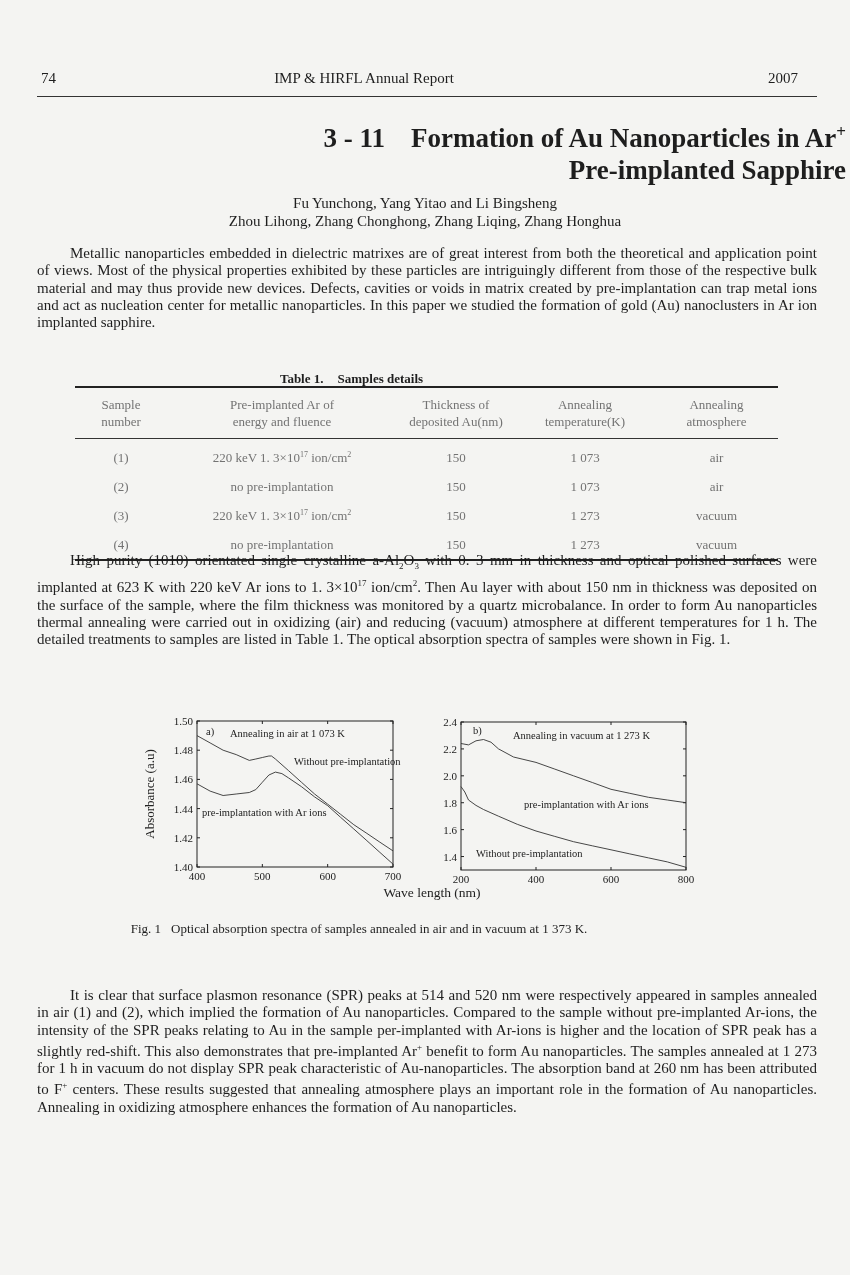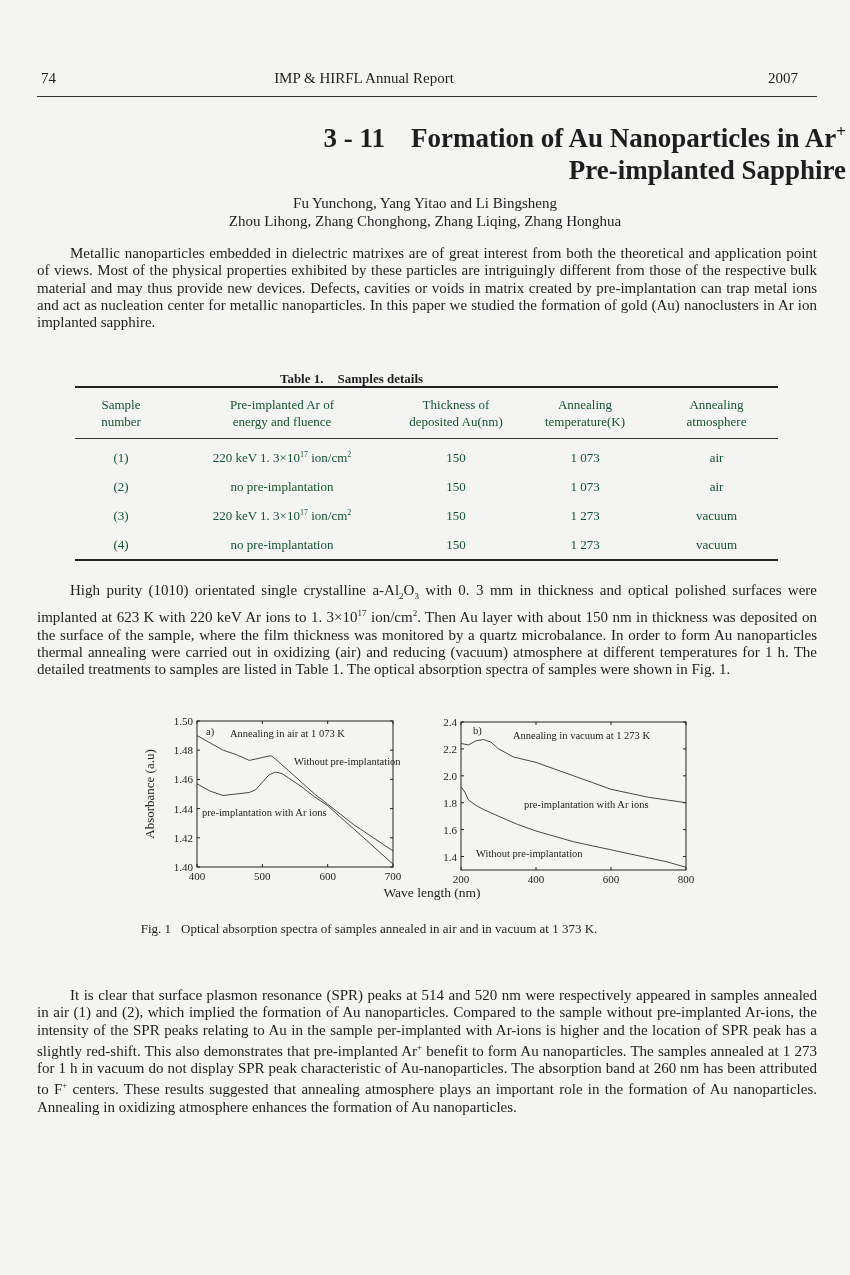--- a/index.html
+++ b/index.html
@@ -16,35 +16,35 @@
   .running-head .yr { position: absolute; right: 52px; top: 0; }
   .head-rule { top: 96px; left: 37px; width: 780px; height: 0; border-top: 1.6px solid #333; }
 
   .title { top: 116px; left: 0; width: 846px; text-align: right; font-weight: bold; font-size: 27px; line-height: 32px; }
   .title .num { margin-right: 26px; }
   .authors { top: 194px; left: 0; width: 850px; text-align: center; font-size: 15px; line-height: 18px; }
 
   .para { left: 37px; width: 780px; font-size: 15px; line-height: 17.3px; text-align: justify; }
   .para p { margin: 0; text-indent: 33px; }
   .p1 { top: 245px; }
-  .p2 { top: 582px; }
+  .p2 { top: 552px; }
   .p3 { top: 987px; }
 
   .table-caption { top: 371px; left: 0; width: 703px; text-align: center; font-size: 13px; font-weight: bold; }
   .table-caption .lbl { margin-right: 14px; }
-  table.samples { position: absolute; top: 386px; left: 75px; width: 703px; border-collapse: collapse; font-size: 13px; color: #14532d; }
+  table.samples { position: absolute; top: 386px; left: 75px; width: 703px; border-collapse: collapse; font-size: 13px; color: #737373; }
   table.samples thead tr { border-top: 2px solid #222; border-bottom: 1.2px solid #333; }
   table.samples tbody tr:last-child { border-bottom: 2px solid #222; }
   table.samples th { font-weight: normal; line-height: 17px; height: 50px; vertical-align: middle; padding: 0; }
   table.samples td { height: 29px; text-align: center; padding: 0; vertical-align: middle; }
   table.samples tbody tr:first-child td { padding-top: 4px; }
   sup.sm { font-size: 8px; vertical-align: 5px; }
 
   .figure { top: 712px; left: 140px; width: 580px; height: 190px; }
-  .fig-caption { top: 921px; left: 12px; width: 714px; text-align: center; font-size: 13px; }
+  .fig-caption { top: 921px; left: 2px; width: 714px; text-align: center; font-size: 13px; }
   .fig-caption .lbl { margin-right: 10px; }
   svg text { font-family: "Liberation Serif", "DejaVu Serif", serif; }
 </style>
 </head>
 <body>
 
 <div class="abs running-head">
   <span class="pg">74</span>
   <span class="mid">IMP &amp; HIRFL Annual Report</span>
   <span class="yr">2007</span>

